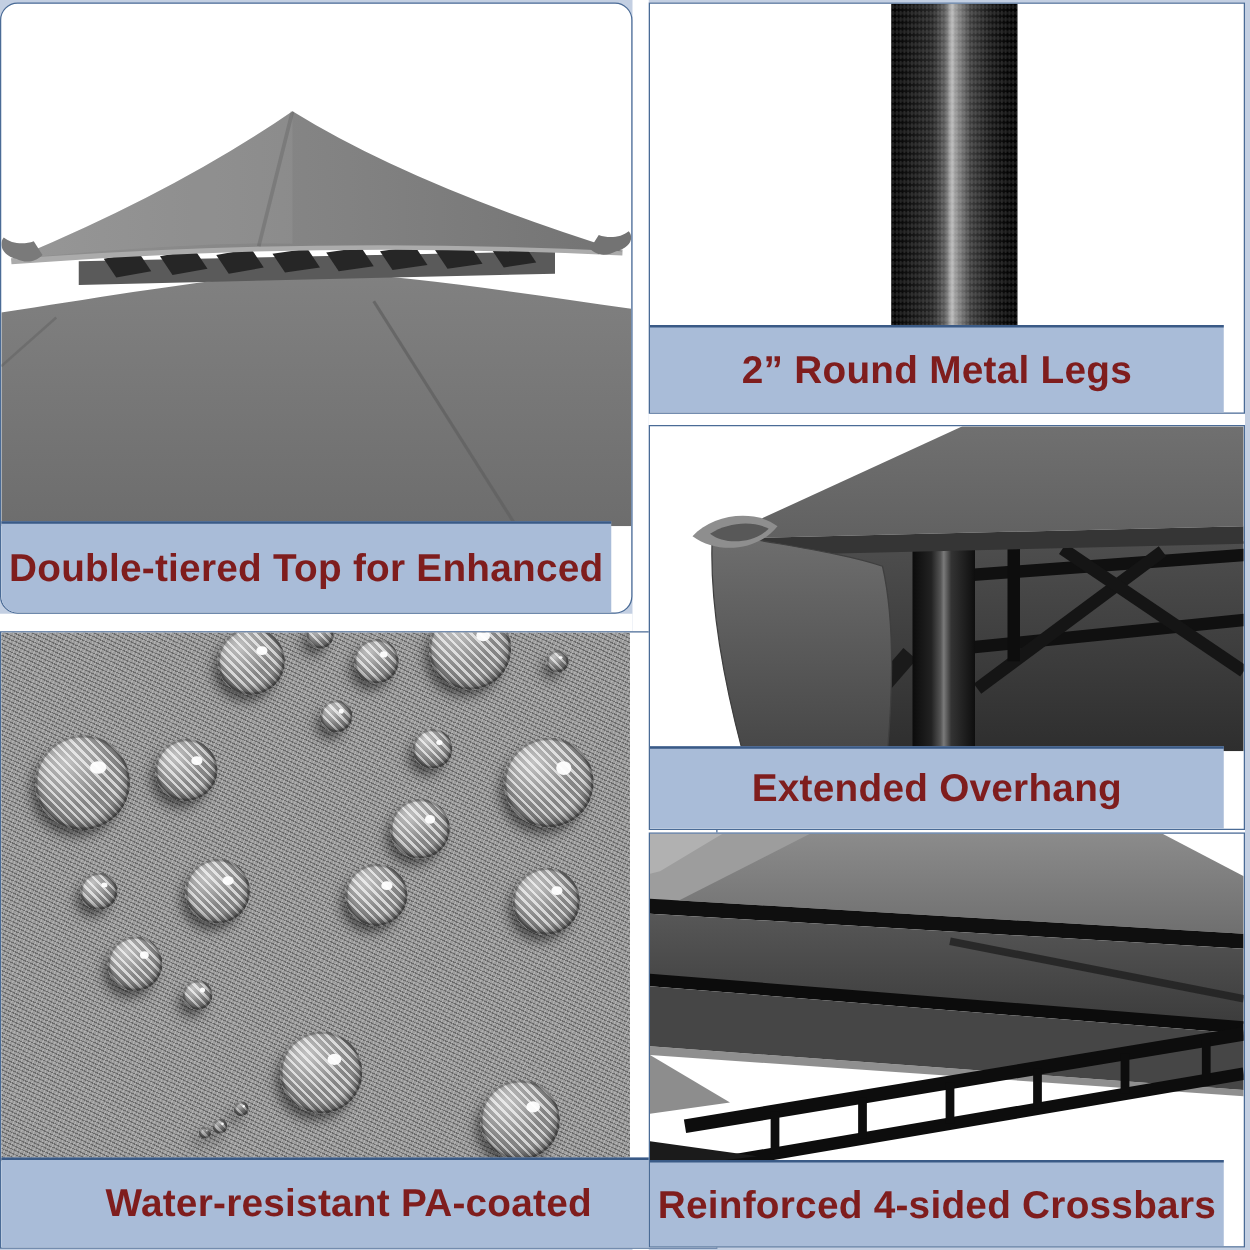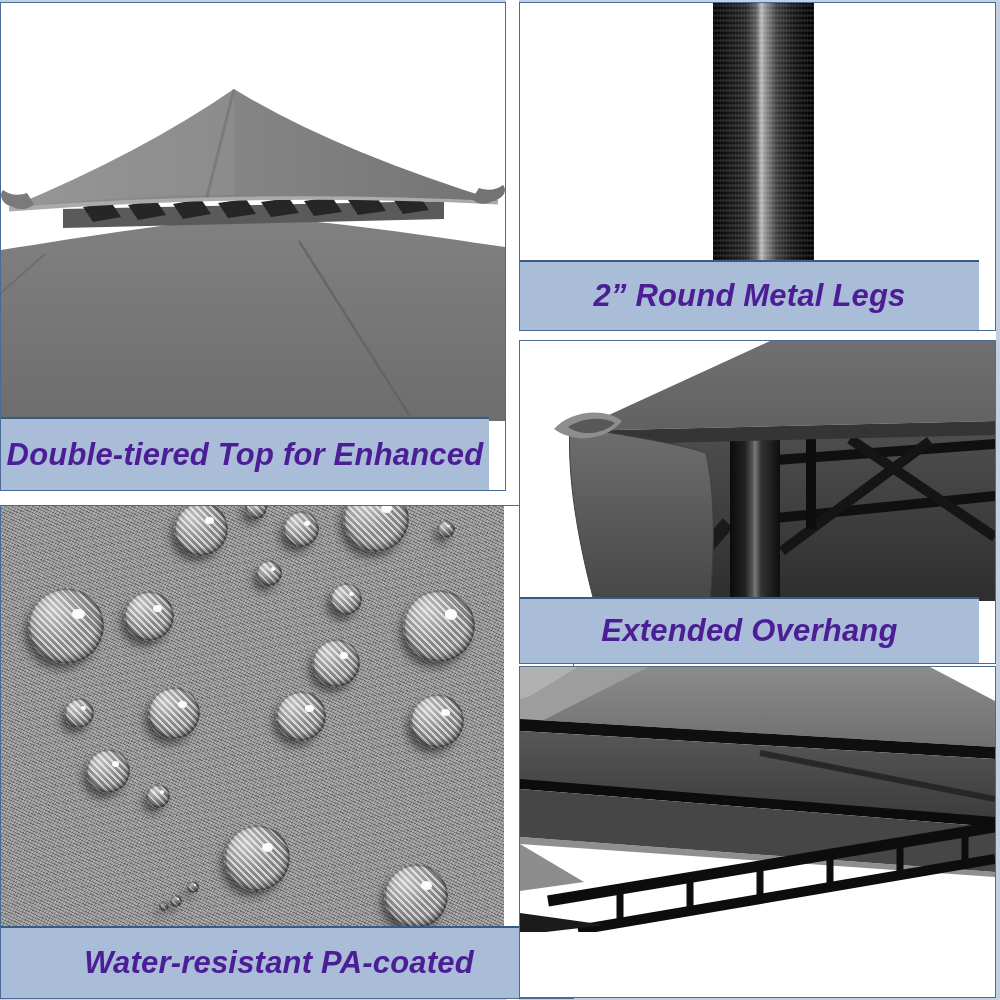--- a/index.html
+++ b/index.html
@@ -7,22 +7,22 @@
          background:var(--margin-bg,#c3cfe2);
          font-family:"Liberation Sans","DejaVu Sans",sans-serif;}
   .gap{position:absolute;background:#ffffff;}
   .panel{position:absolute;background:#ffffff;border:1px solid var(--panel-border,#4a6b96);
          box-sizing:border-box;overflow:hidden;}
   .photo{position:absolute;left:0;top:0;right:0;}
   .caption{position:absolute;left:0;right:16px;bottom:0;
            background:var(--band,#a9bcd8);
            border-top:2px solid var(--band-border,#3a5a86);
            display:flex;flex-direction:column;align-items:center;justify-content:center;
-           color:#4c1d95;font-weight:600;font-size:31px;line-height:34px;text-align:center;
-           letter-spacing:.2px;font-style:italic;}
+           color:#7f1d1d;font-weight:600;font-size:31px;line-height:34px;text-align:center;
+           letter-spacing:.2px;}
   
   .fabric{position:absolute;left:0;top:0;width:503px;height:423px;overflow:hidden;
           background-color:#8d8d8d;
           background-image:
             repeating-linear-gradient(115deg, rgba(255,255,255,.20) 0 1px, rgba(0,0,0,0) 1px 3px),
             repeating-linear-gradient(25deg,  rgba(0,0,0,.26) 0 1px, rgba(255,255,255,.13) 1px 3px);}
   .drop{position:absolute;border-radius:50%;
         background:
           radial-gradient(circle at 33% 28%, rgba(255,255,255,.50), rgba(255,255,255,0) 48%),
           repeating-linear-gradient(45deg, rgba(255,255,255,.36) 0 2px, rgba(55,55,55,.42) 2px 5px),
@@ -42,21 +42,21 @@
 </head>
 <body>
 
 <div id="stage">
 
   <div class="gap" style="left:506px;top:0;width:13px;height:1000px;"></div>
   <div class="gap" style="left:0;top:491px;width:506px;height:14px;"></div>
   <div class="gap" style="left:519px;top:331px;width:477px;height:9px;"></div>
   <div class="gap" style="left:519px;top:664px;width:477px;height:2px;"></div>
 
-  <div class="panel" style="left:0;top:2px;width:506px;height:489px;">
+  <div class="panel" style="left:0;top:2px;width:506px;height:489px;border-radius:14px;">
     <svg class="photo" width="504" height="418" viewBox="0 0 504 418">
       <defs>
         <linearGradient id="tierGrad" x1="0" y1="0" x2="1" y2="0">
           <stop offset="0" stop-color="#919191"></stop>
             <stop offset=".55" stop-color="#828282"></stop>
             <stop offset="1" stop-color="#737373"></stop>
         </linearGradient>
         <linearGradient id="lowerGrad" x1="0" y1="0" x2="0" y2="1">
           <stop offset="0" stop-color="#818181"></stop>
             <stop offset="1" stop-color="#6d6d6d"></stop>
@@ -212,15 +212,18 @@
         <line x1="58" y1="263" x2="475" y2="192" stroke-width="10"></line>
         <line x1="100" y1="222" x2="100" y2="256" stroke-width="7"></line>
         <line x1="170" y1="211" x2="170" y2="244" stroke-width="7"></line>
         <line x1="240" y1="199" x2="240" y2="232" stroke-width="7"></line>
         <line x1="310" y1="188" x2="310" y2="220" stroke-width="7"></line>
         <line x1="380" y1="176" x2="380" y2="208" stroke-width="7"></line>
         <line x1="445" y1="165" x2="445" y2="197" stroke-width="7"></line>
       </g>
       <path d="M0,246 L86,258 L0,268 Z" fill="#1b1b1b"></path>
     </svg>
+    <div class="caption" style="height:67px;">
+      <span>Reinforced 4-sided Crossbars</span>
+    </div>
   </div>
 
 </div>
 
 </body></html>

